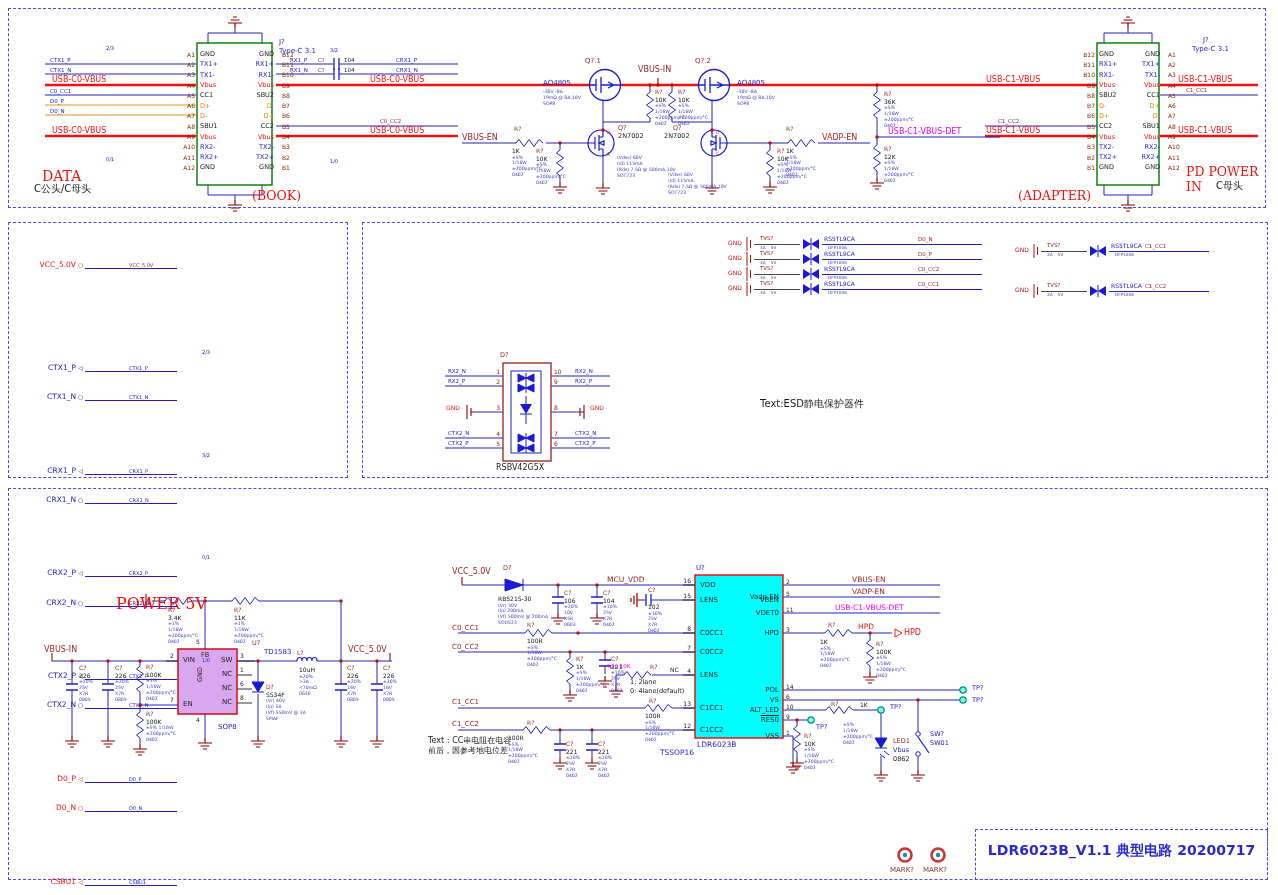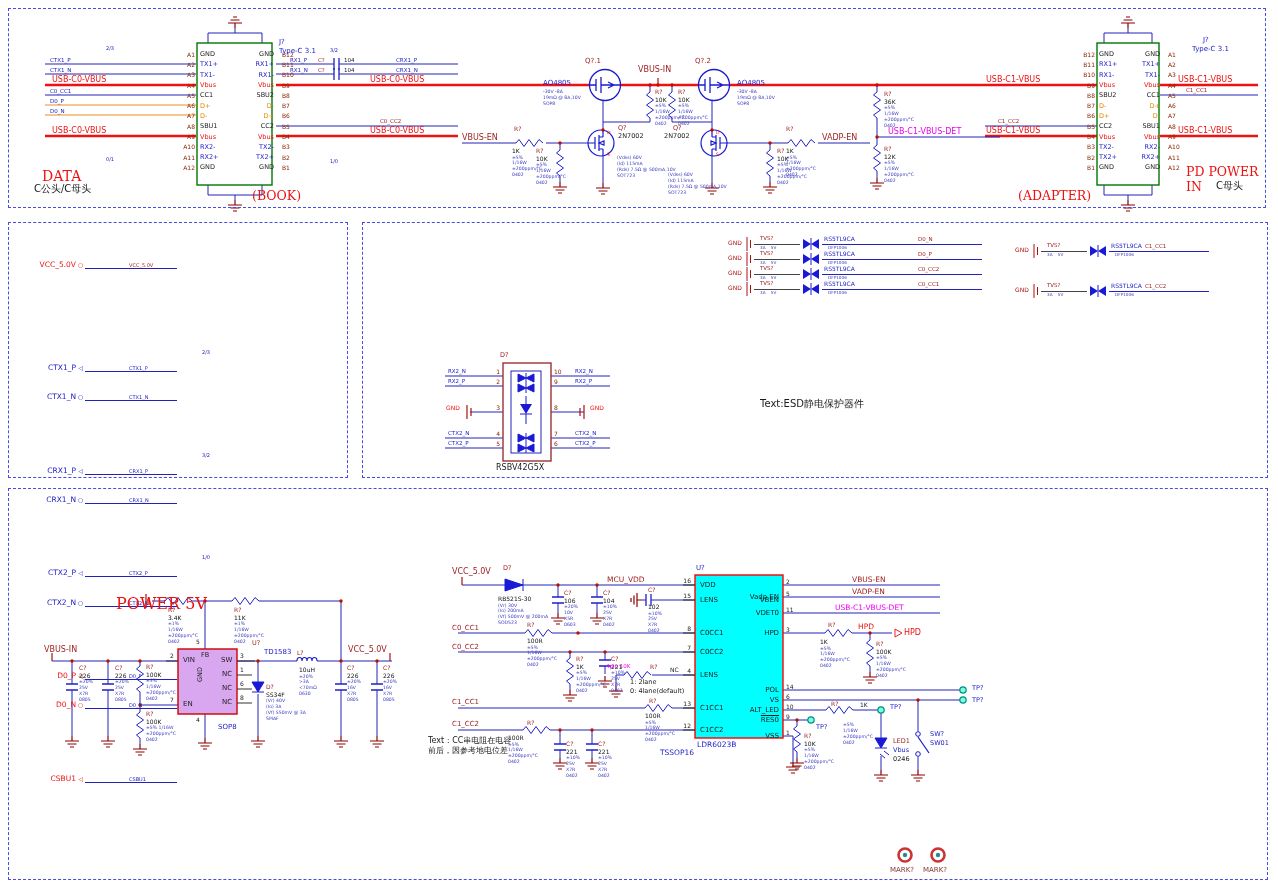--- a/index.html
+++ b/index.html
@@ -609,20 +609,32 @@
       <div class="pwire"><span class="pnet">CRX1_P</span></div>
     </div>
     <div class="prow prow2">
       <span class="plbl">CRX1_N</span>
       <span class="pg">○</span>
       <div class="pwire"><span class="pnet">CRX1_N</span></div>
     </div>
     <span class="ptag">3/2</span>
   </div><div class="pgrp">
     <div class="prow">
+      <span class="plbl">CRX2_P</span>
+      <span class="pg">◁</span>
+      <div class="pwire"><span class="pnet">CRX2_P</span></div>
+    </div>
+    <div class="prow prow2">
+      <span class="plbl">CRX2_N</span>
+      <span class="pg">○</span>
+      <div class="pwire"><span class="pnet">CRX2_N</span></div>
+    </div>
+    <span class="ptag">0/1</span>
+  </div><div class="pgrp">
+    <div class="prow">
       <span class="plbl">CTX2_P</span>
       <span class="pg">◁</span>
       <div class="pwire"><span class="pnet">CTX2_P</span></div>
     </div>
     <div class="prow prow2">
       <span class="plbl">CTX2_N</span>
       <span class="pg">○</span>
       <div class="pwire"><span class="pnet">CTX2_N</span></div>
     </div>
     <span class="ptag">1/0</span>
@@ -1057,20 +1069,23 @@
 <div class="cmp" style="left:804px;top:732px">
   <span class="ref">R?</span>
       <span class="val">10K</span>
       <span class="spec">±5%
 1/16W
 ±200ppm/°C
 0402</span>
     </div>
 <span class="lb s65 cdr" style="left:893px;top:738px">LED1</span>
 <span class="lb s65 cb" style="left:893px;top:747px">Vbus</span>
-<span class="lb s65 ck" style="left:893px;top:756px">0246</span>
+<span class="lb s65 ck" style="left:893px;top:756px">0862</span>
 <span class="lb s65 cb" style="left:930px;top:731px">SW?</span>
 <span class="lb s65 cb" style="left:930px;top:740px">SW01</span>
 
 <span class="lb s7" style="left:890px;top:866px;color:#883333">MARK?</span>
 <span class="lb s7" style="left:923px;top:866px;color:#883333">MARK?</span>
-
+<div class="dbox" style="left:975px;top:829px;width:291px;height:49px">
+  <div class="title-text">LDR6023B_V1.1 典型电路 20200717</div>
 </div>
 
+</div>
+
 </body></html>

